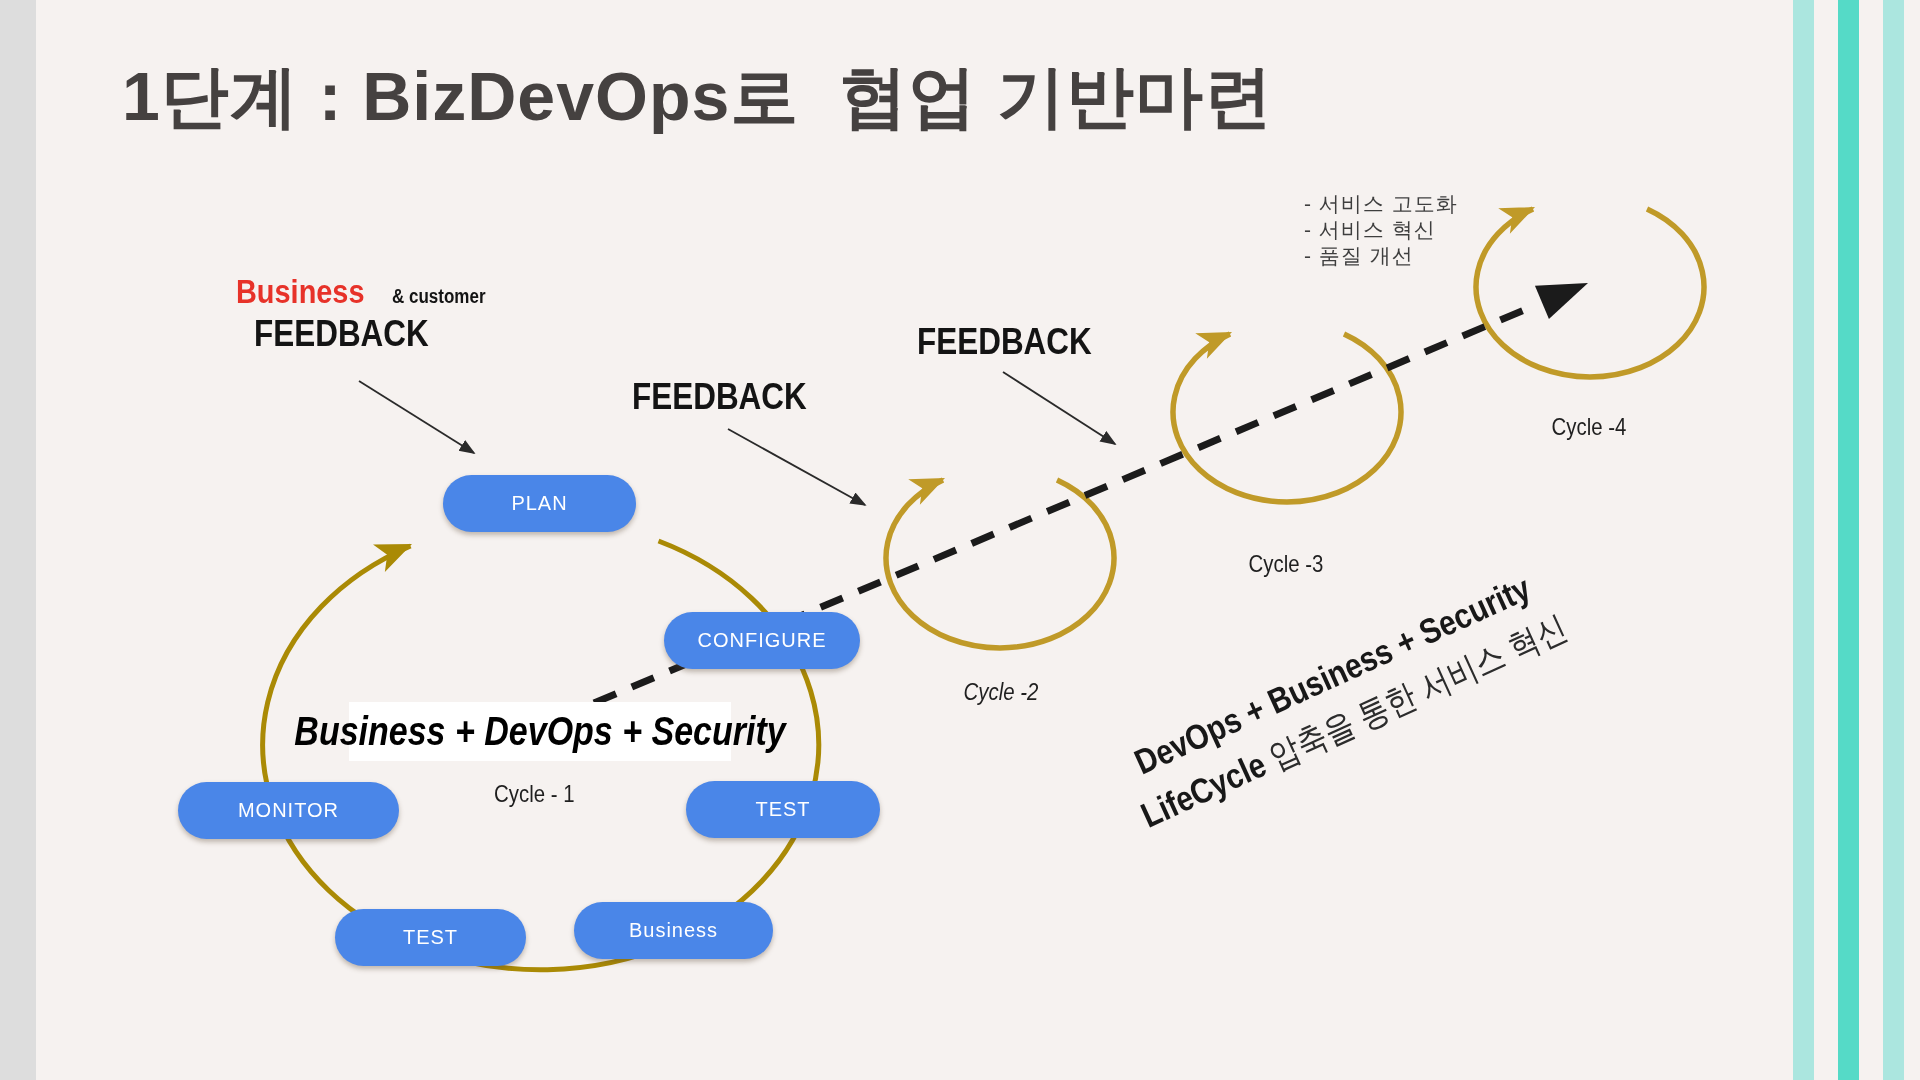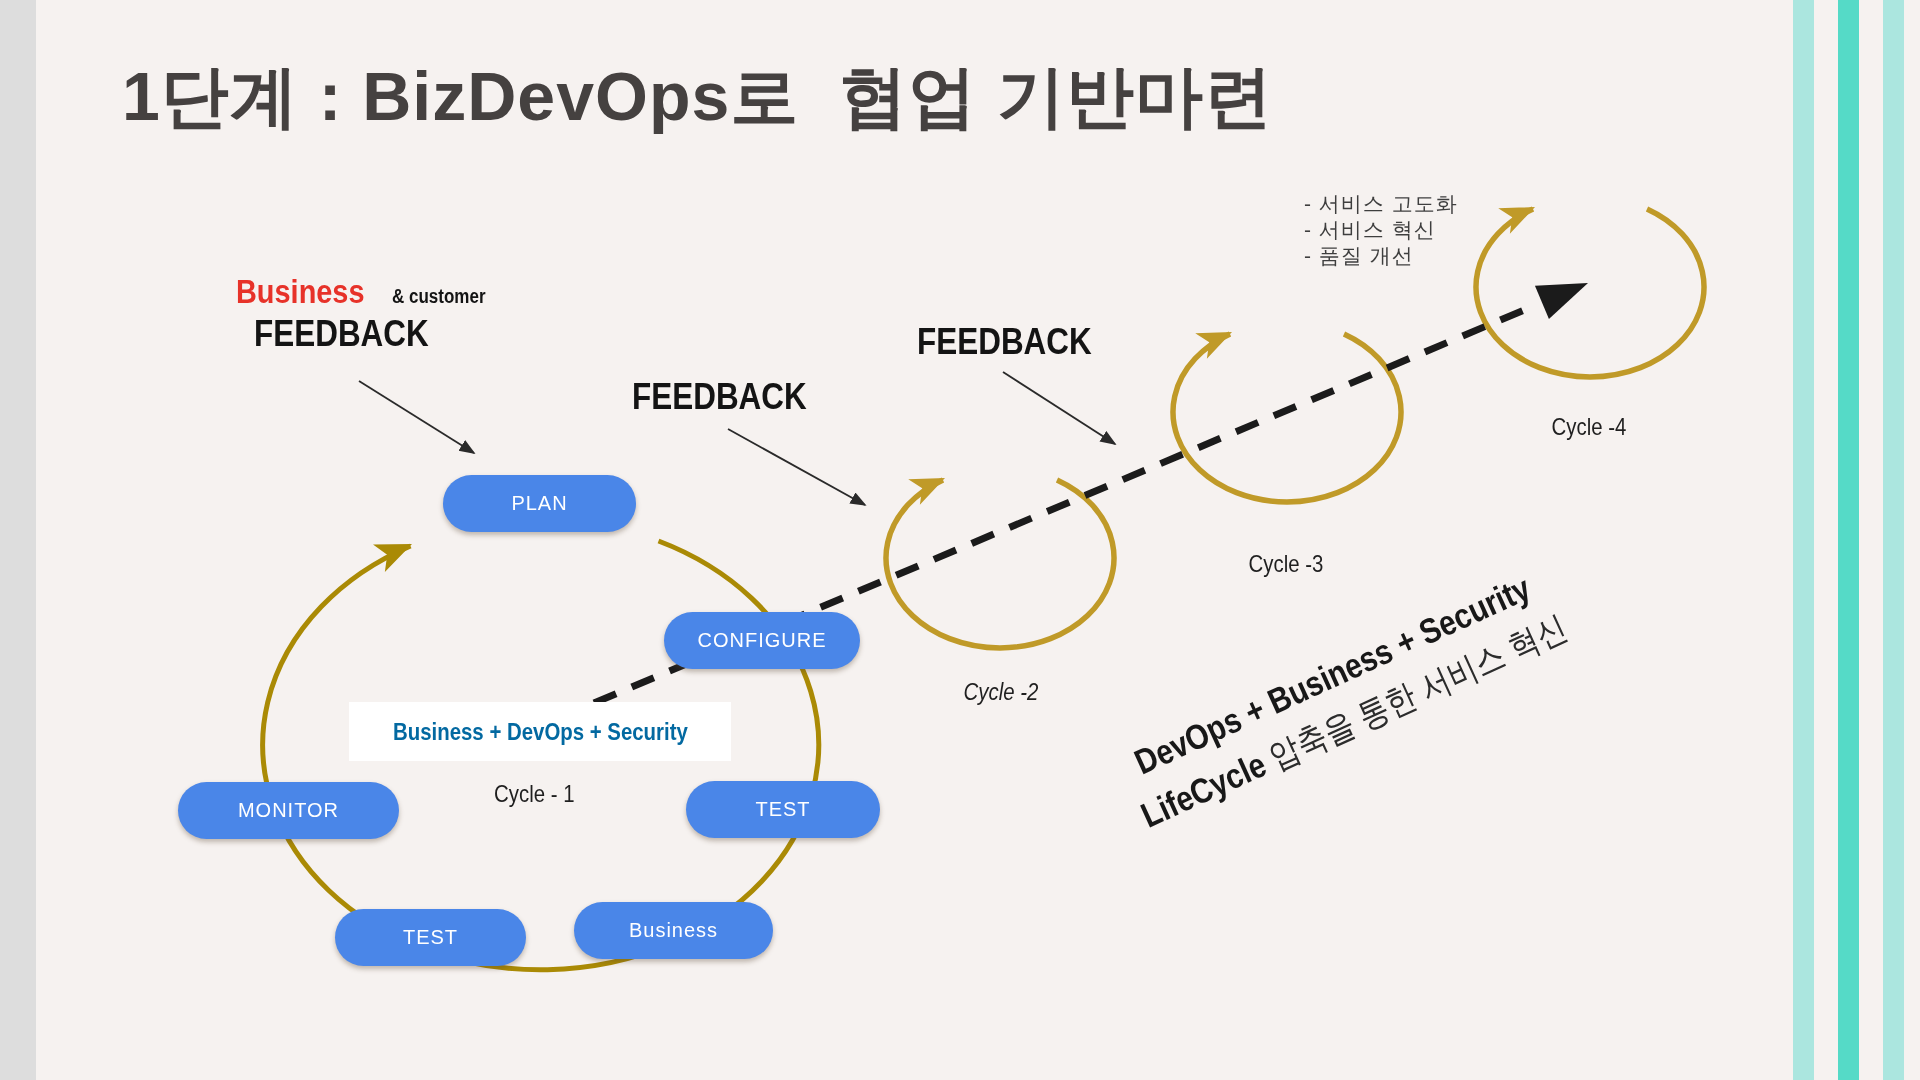--- a/index.html
+++ b/index.html
@@ -44,21 +44,21 @@
   .pill-test{left:650px;top:781px;width:194px;}
   .pill-security{left:538px;top:902px;width:199px;}
   .pill-build{left:299px;top:909px;width:191px;}
 
   .cond{display:inline-block;transform:scaleX(0.85);transform-origin:center;}
   .cond-l{display:inline-block;transform:scaleX(0.85);transform-origin:left center;}
 
   .center-label{
     position:absolute;left:313px;top:702px;width:382px;height:59px;
     background:#fff;display:flex;align-items:center;justify-content:center;
-    font-weight:700;font-size:24px;color:#0369a1;white-space:nowrap;
+    font-weight:700;font-size:40px;color:#000000;white-space:nowrap;font-style:italic;
   }
   .cycle-label{
     position:absolute;width:190px;text-align:center;
     font-size:24px;font-weight:500;color:#1f1f1f;white-space:nowrap;
   }
   .cyc1{left:403px;top:780px;}
   .cyc2{left:870px;top:678px;font-style:italic;}
   .cyc3{left:1155px;top:550px;}
   .cyc4{left:1458px;top:413px;}
 

